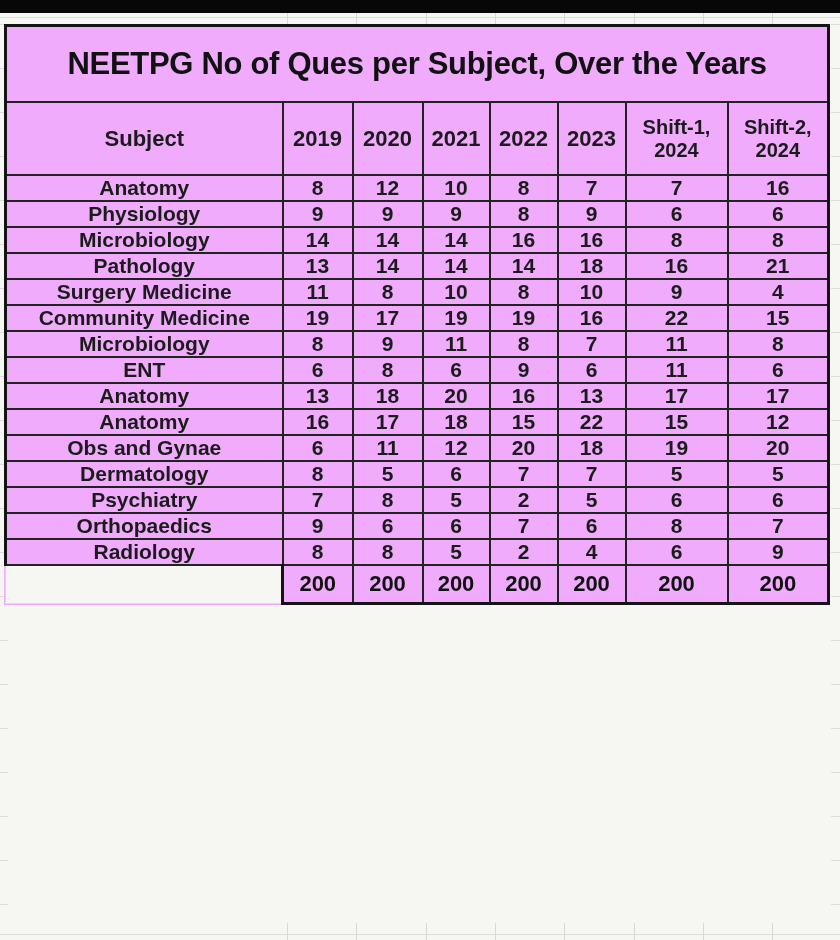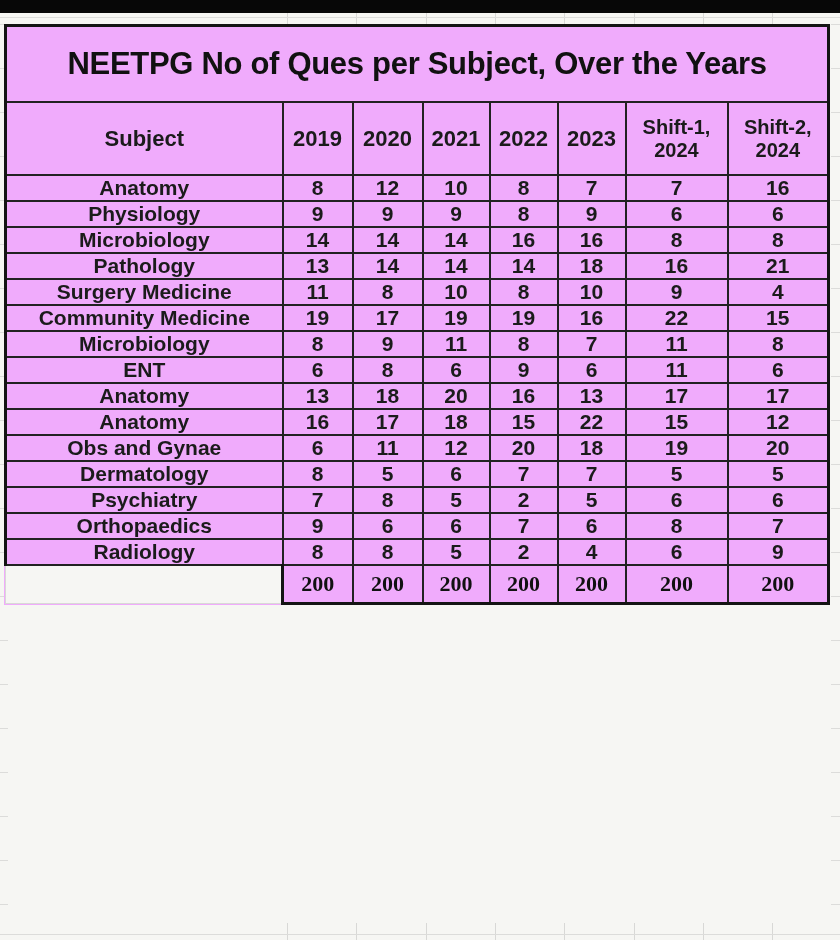--- a/index.html
+++ b/index.html
@@ -51,21 +51,21 @@
 
   tr.title-row th{
     height:74px;font-size:31px;letter-spacing:-0.3px;color:#111;
   }
   tr.header-row th{height:71px;font-size:22px;line-height:1.15;}
   tr.header-row th.shift{font-size:20px;}
   tr.data-row{height:22px;}
   tr.data-row td{font-size:21px;}
   tr.data-row td.subject{font-size:21px;}
   tr.total-row{height:38px;}
-  tr.total-row td{font-size:22px;color:#111;font-family:Liberation Serif, serif;}
+  tr.total-row td{font-size:22px;color:#111;}
   tr.total-row td.ghost{
     border:1px solid #d9d9d6;border-top:none;
     background:#f6f6f3;font-size:21px;
   }
 </style>
 </head>
 <body>
 
 <div class="topbar"></div>
 <div class="grid-strip-top"></div>

